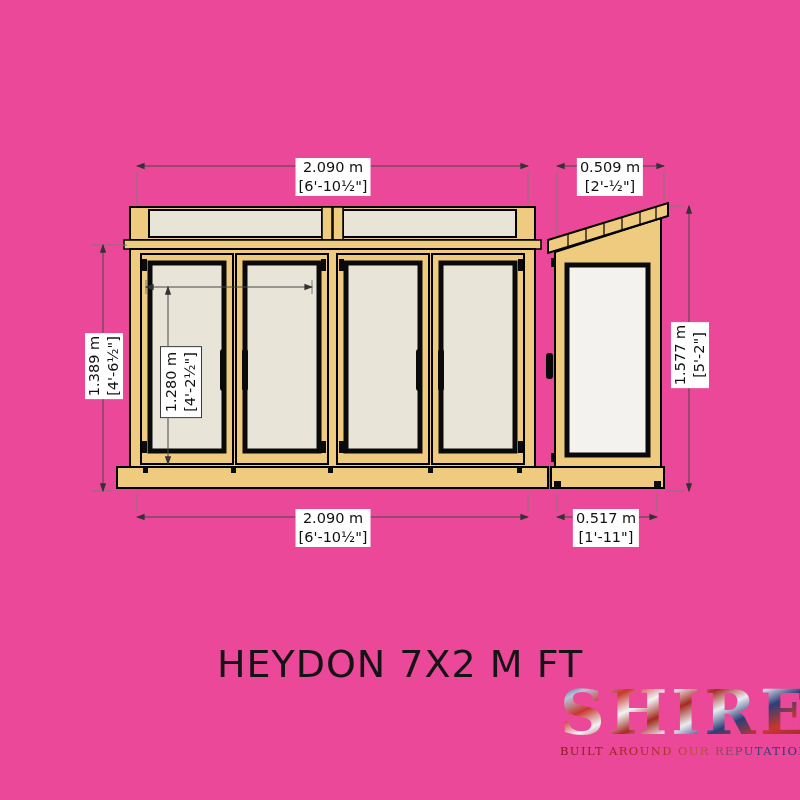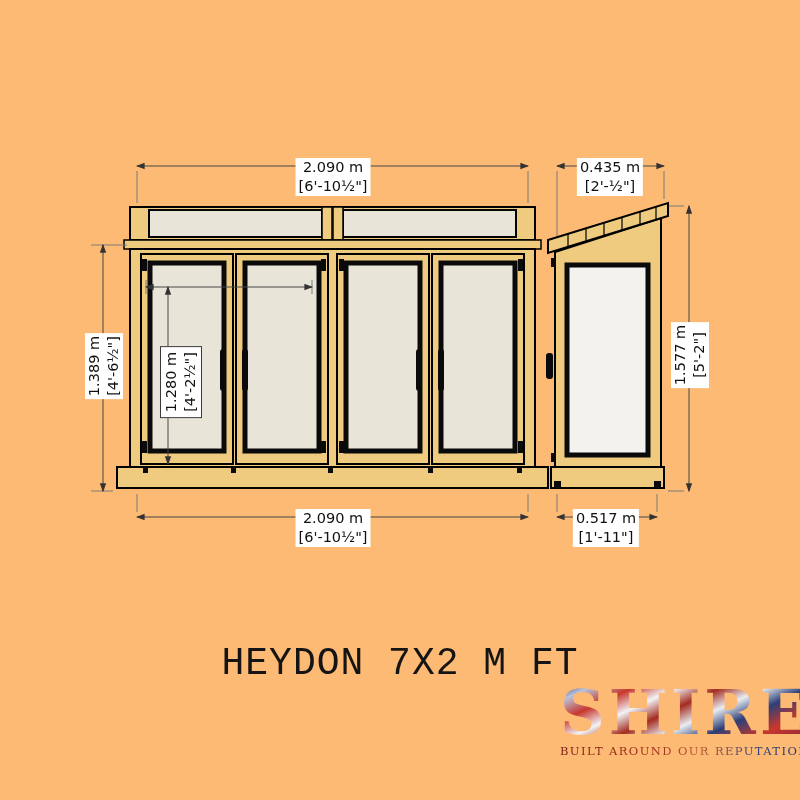--- a/index.html
+++ b/index.html
@@ -1,16 +1,16 @@
 <!DOCTYPE html>
 <html style="--wood: #eecb7f; --glass: #e8e4d7; --side_panel: #f4f2ee; --dim_line: #555555; --ink: #111111;"><head>
 <meta charset="utf-8">
 <style>
   html,body{margin:0;padding:0;background:#fff;}
-  #stage{position:relative;width:800px;height:800px;background:#fdba74;overflow:hidden;
+  #stage{position:relative;width:800px;height:800px;background:#ec4899;overflow:hidden;
          font-family:"DejaVu Sans","Liberation Sans",sans-serif;}
   :root{
     --wood:#eecb7f; --glass:#e8e4d7; --side_panel:#f4f2ee; --dim_line:#555555; --ink:#111111;
   }
   svg{position:absolute;left:0;top:0;}
   
   .wood{fill:var(--wood);stroke:#000;stroke-width:2;}
   .woodthin{fill:var(--wood);stroke:#000;stroke-width:1.5;}
   .glass{fill:var(--glass);stroke:#000;stroke-width:2;}
   .panel{fill:var(--glass);stroke:#0a0a0a;stroke-width:5;}
@@ -20,21 +20,21 @@
   .extline{stroke:#7a7a7a;stroke-width:1;fill:none;}
   .plank{stroke:#000;stroke-width:1.2;}
   
   .dim-label{position:absolute;transform:translate(-50%,-50%);text-align:center;
              background:#fff;padding:0 3px;white-space:nowrap;color:var(--ink);
              font-size:14.5px;line-height:19px;}
   .dim-label.vert{transform:translate(-50%,-50%) rotate(-90deg);}
   .dim-label.boxed{border:1px solid #3a3a3a;padding:1px 5px;}
   
   #title{position:absolute;left:0;top:642px;width:800px;text-align:center;
-         font-size:38px;letter-spacing:1px;color:#141414;font-family:Liberation Mono, monospace;}
+         font-size:38px;letter-spacing:1px;color:#141414;}
   
   #logo{position:absolute;left:560px;top:684px;width:240px;text-align:center;}
   #logo .brand{
     font-family:"DejaVu Serif","Liberation Serif",serif;font-weight:bold;
     font-size:62px;line-height:0.95;letter-spacing:4px;
     background:linear-gradient(155deg,#2c3f77 0%,#b9c3da 10%,#c8372d 22%,#f2f3f6 34%,
                #a32c20 46%,#e9ecf1 58%,#2c3f77 70%,#c8372d 84%,#8d2a3a 100%);
     -webkit-background-clip:text;background-clip:text;color:transparent;
   }
   #logo .tagline{
@@ -163,21 +163,21 @@
       <line class="dimline" x1="557" y1="517" x2="657" y2="517" marker-start="url(#arr)" marker-end="url(#arr)"></line>
     </g>
   </svg>
 
   <div class="dim-label" style="left:333px;top:177px">
     <div>2.090 m</div>
     <div>[6'-10½"]</div>
   </div>
 
   <div class="dim-label" style="left:610px;top:177px">
-    <div>0.435 m</div>
+    <div>0.509 m</div>
     <div>[2'-½"]</div>
   </div>
 
   <div class="dim-label vert" style="left:104px;top:366px">
     <div>1.389 m</div>
     <div>[4'-6½"]</div>
   </div>
 
 
   <div class="dim-label vert boxed" style="left:181px;top:382px">

